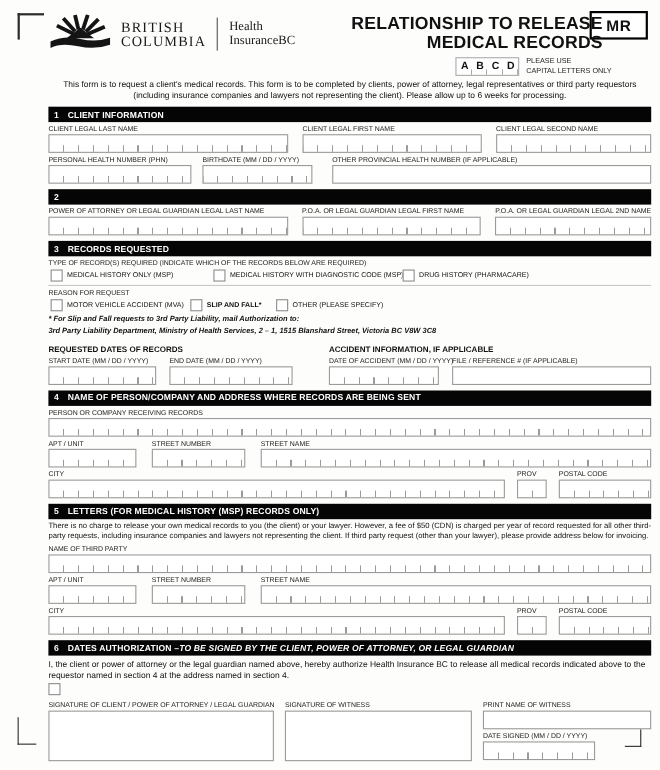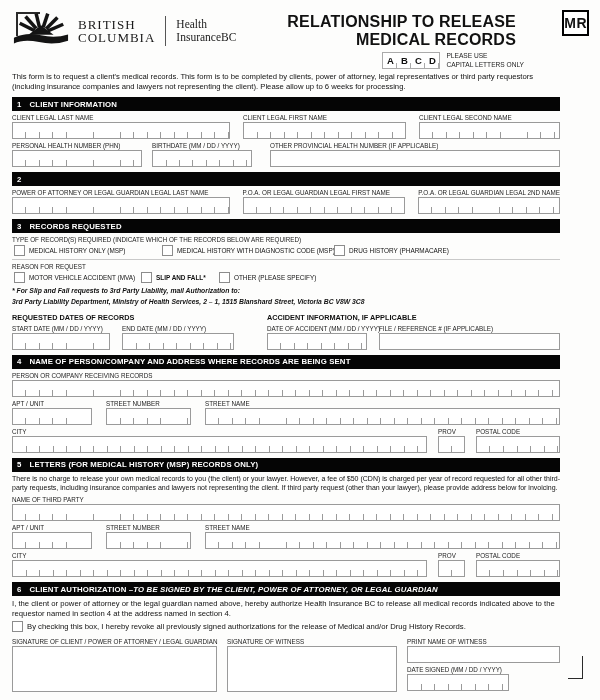--- a/index.html
+++ b/index.html
@@ -1,46 +1,46 @@
 <!DOCTYPE html>
 <html><head>
 <meta charset="utf-8">
 <style>
   html,body{margin:0;padding:0;background:#e8e8e8;}
   .page{position:relative;width:600px;height:700px;background:#fdfdfc;overflow:hidden;
         font-family:"Liberation Sans",sans-serif;color:#111;margin:0 auto;}
-  .inner{position:absolute;left:12px;top:0;width:548px;}
+  .inner{position:absolute;left:44px;top:0;width:548px;}
 
   
   .crop{position:absolute;width:22px;height:22px;}
   .crop.tl{left:16px;top:12px;border-left:2px solid #2a2a2a;border-top:2px solid #2a2a2a;}
   .crop.bl{left:16px;top:652px;border-left:1.5px solid #2a2a2a;border-bottom:1.5px solid #2a2a2a;height:24px;width:16px;}
   .crop.br{right:17px;top:656px;border-right:1.5px solid #2a2a2a;border-bottom:1.5px solid #2a2a2a;height:22px;width:14px;}
 
   
   .hdr{display:flex;align-items:flex-start;margin-top:13px;}
   .logoblock{display:flex;align-items:center;gap:8px;}
   .bcname{font-family:"Liberation Serif",serif;font-size:13px;letter-spacing:1px;line-height:1.02;color:#1a1a1a;}
   .vdiv{width:1px;height:30px;background:#555;margin:0 2px;}
   .hibc{font-family:"Liberation Serif",serif;font-size:11.5px;line-height:1.15;color:#1a1a1a;}
   .titleblock{margin-left:auto;text-align:right;padding-right:44px;}
   .title{font-size:16px;font-weight:bold;line-height:1.12;letter-spacing:0.2px;}
   .mrbox{position:absolute;right:11px;top:10px;border:2.5px solid #000;font-weight:bold;font-size:14px;
-         padding:3px 0;background:#fff;letter-spacing:0.5px;}
+         padding:3px 13px;background:#fff;letter-spacing:0.5px;}
 
   
   .samplerow{display:flex;justify-content:flex-end;align-items:center;gap:6px;margin:3px 36px 2px 0;}
   .sample{display:flex;border:1px solid #aaa;position:relative;background:#fff;}
   .sample::after{content:"";position:absolute;left:0;right:0;bottom:0;height:5px;
          background:repeating-linear-gradient(90deg,transparent 0 13px,#aaa 13px 14px);}
   .sample .cell{width:14px;height:15px;display:flex;align-items:center;justify-content:center;
          font-weight:bold;font-size:9.5px;}
   .samplenote{font-size:6.6px;line-height:1.25;color:#222;}
 
-  .intro{font-size:7.7px;line-height:1.32;margin:3px 0 4px 0;text-align:left;}
+  .intro{font-size:7.7px;line-height:1.32;margin:3px 0 4px 0;text-align:center;}
 
   
   .secbar{background:#050505;color:#fff;font-size:7.8px;font-weight:bold;display:flex;align-items:center;
           padding:2.5px 5px;margin-top:5px;letter-spacing:0.15px;}
   .secnum{margin-right:8px;}
   .it{font-style:italic;}
 
   
   .row{display:flex;}
   .field{display:flex;flex-direction:column;}
@@ -316,27 +316,26 @@
         <div class="comb"></div>
       </div>
       <div class="field" style="flex:1;">
         <div class="flabel">POSTAL CODE</div>
         <div class="comb"></div>
       </div>
     </div>
 
     <div class="secbar">
       <span class="secnum">6</span>
-      <span>CLIENT AUTHORIZATION – </span>
+      <span>DATES AUTHORIZATION – </span>
       <span class="it">TO BE SIGNED BY THE CLIENT, POWER OF ATTORNEY, OR LEGAL GUARDIAN</span>
     </div>
     <div class="bodytext">I, the client or power of attorney or the legal guardian named above, hereby authorize Health Insurance BC to release all medical records indicated above to the requestor named in section 4 at the address named in section 4.</div>
     <div class="cbrow" style="margin-left:0;">
       <span class="cb"></span>
-      <span style="font-size:7.7px;">By checking this box, I hereby revoke all previously signed authorizations for the release of Medical and/or Drug History Records.</span>
     </div>
     <div class="row" style="gap:10px;">
       <div class="field" style="width:205px;">
         <div class="flabel">SIGNATURE OF CLIENT / POWER OF ATTORNEY / LEGAL GUARDIAN</div>
         <div class="pbox tall"></div>
       </div>
       <div class="field" style="width:170px;">
         <div class="flabel">SIGNATURE OF WITNESS</div>
         <div class="pbox tall"></div>
       </div>

